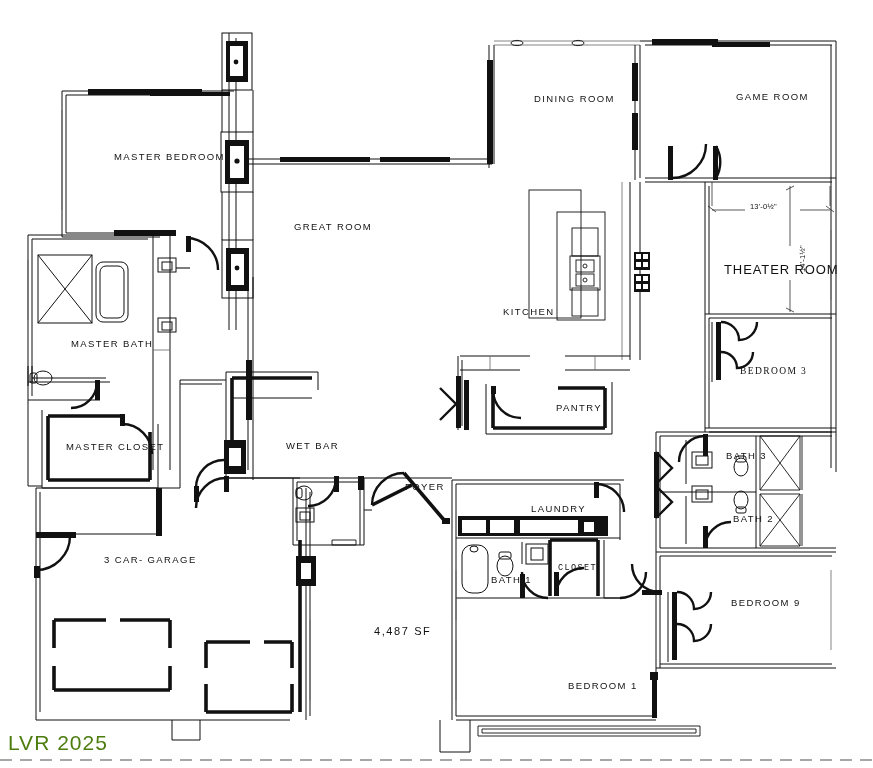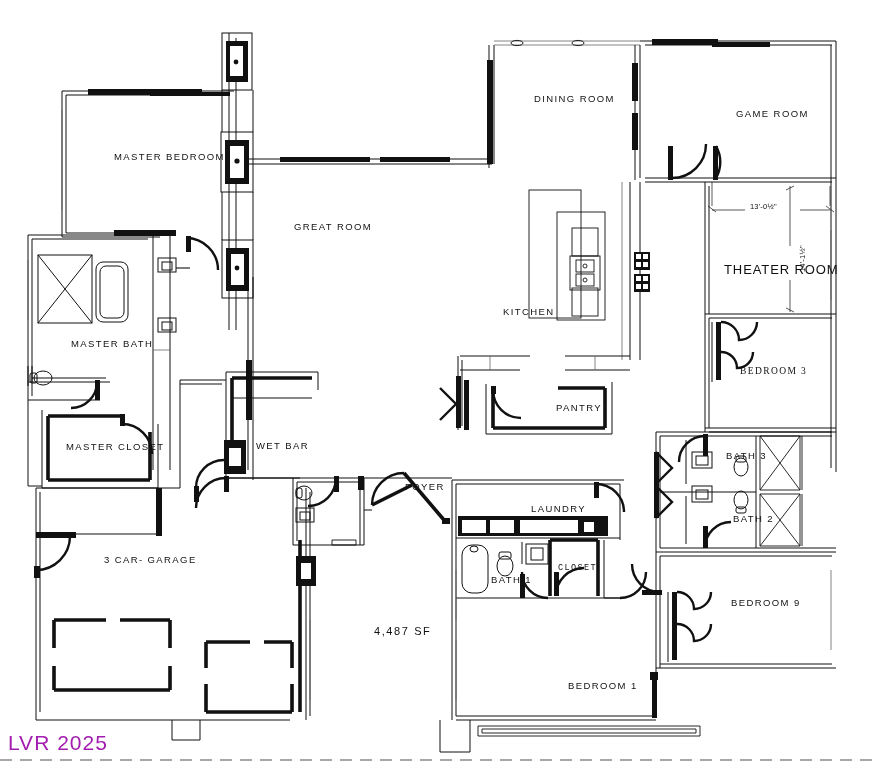--- a/index.html
+++ b/index.html
@@ -5,21 +5,21 @@
   html,body{margin:0;padding:0;background:#ffffff;}
   body{width:873px;height:768px;overflow:hidden;font-family:"Liberation Sans",sans-serif;}
   #stage{position:relative;width:873px;height:768px;background:#fff;}
   svg#plan{position:absolute;left:0;top:0;width:873px;height:768px;}
   .lbl{position:absolute;font-family:"Liberation Sans",sans-serif;color:#111;
        letter-spacing:1.4px;font-size:9.5px;white-space:nowrap;font-weight:500;}
   .lbl.big{font-size:13px;letter-spacing:0.9px;}
   .lbl.sf{font-size:11px;letter-spacing:1.6px;}
   .dim{position:absolute;font-size:7.5px;letter-spacing:0.2px;color:#111;white-space:nowrap;}
   .dim.vert{transform:rotate(-90deg);transform-origin:left top;}
-  .wm{position:absolute;left:8px;top:731px;font-size:21px;color:#a21caf;letter-spacing:1px;}
+  .wm{position:absolute;left:8px;top:731px;font-size:21px;color:#4d7c0f;letter-spacing:1px;}
 </style>
 </head>
 <body>
 
 <div id="stage">
 
 <svg id="plan" viewBox="0 0 873 768">
   <defs>
     <style>
       .tw{fill:none;stroke:#111;stroke-width:1;}        /* thin wall outline */
@@ -372,34 +372,34 @@
     <path class="dimln" d="M712,206 L712,182 M830,206 L830,186"></path>
     <path class="dimln" d="M790,186 L790,246 M790,280 L790,312"></path>
     <path class="dimln" d="M786,190 L794,186 M786,308 L794,312"></path>
     <path class="dimln" d="M708,206 L716,212 M826,206 L834,212"></path>
   </g>
 </svg>
 
 <div class="lbl" style="left:114px;top:151px;">MASTER BEDROOM</div>
 <div class="lbl" style="left:294px;top:221px;">GREAT ROOM</div>
 <div class="lbl" style="left:534px;top:93px;">DINING ROOM</div>
-<div class="lbl" style="left:736px;top:108px;">GAME ROOM</div>
+<div class="lbl" style="left:736px;top:91px;">GAME ROOM</div>
 <div class="lbl big" style="left:724px;top:262px;">THEATER ROOM</div>
 <div class="lbl" style="left:503px;top:306px;">KITCHEN</div>
 <div class="lbl" style="left:528px;top:402px;padding-left:28px;">PANTRY</div>
 <div class="lbl" style="left:740px;top:366px;font-family:Liberation Serif, serif;">BEDROOM 3</div>
 <div class="lbl" style="left:726px;top:450px;">BATH 3</div>
 <div class="lbl" style="left:733px;top:513px;">BATH 2</div>
 <div class="lbl" style="left:731px;top:597px;">BEDROOM 9</div>
 <div class="lbl" style="left:568px;top:680px;">BEDROOM 1</div>
 <div class="lbl" style="left:531px;top:503px;">LAUNDRY</div>
 <div class="lbl" style="left:491px;top:574px;">BATH 1</div>
 <div class="lbl" style="left:558px;top:563px;font-size:8.5px;font-family:Liberation Mono, monospace;">CLOSET</div>
 <div class="lbl" style="left:405px;top:481px;">FOYER</div>
-<div class="lbl" style="left:256px;top:440px;">WET BAR</div>
+<div class="lbl" style="left:246px;top:440px;padding-left:40px;">WET BAR</div>
 <div class="lbl" style="left:71px;top:338px;">MASTER BATH</div>
 <div class="lbl" style="left:66px;top:441px;">MASTER CLOSET</div>
 <div class="lbl" style="left:104px;top:554px;">3 CAR- GARAGE</div>
 
 <div class="lbl sf" style="left:374px;top:625px;">4,487  SF</div>
 
 <div class="dim" style="left:750px;top:202px;">13'-0½"</div>
 <div class="dim vert" style="left:798px;top:272px;">14'-1½"</div>
 
 <div class="wm">LVR 2025</div>

